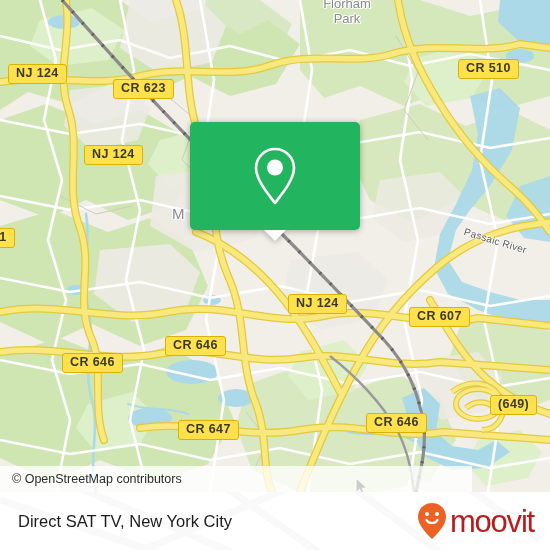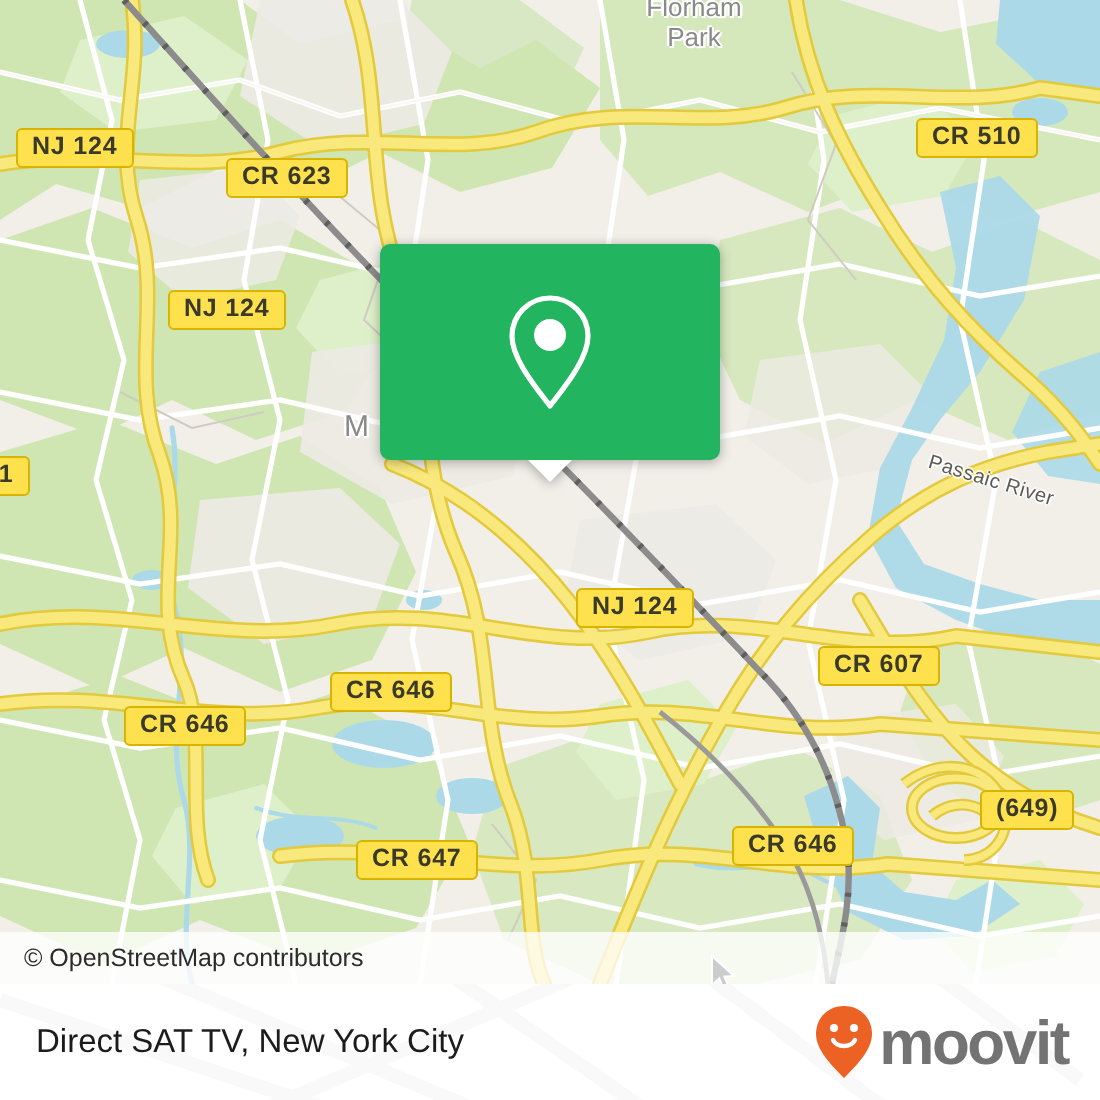--- a/index.html
+++ b/index.html
@@ -87,21 +87,21 @@
     left:50%;top:100%;
     margin-left:-11px;
     width:0;height:0;
     border-left:11px solid transparent;
     border-right:11px solid transparent;
     border-top:11px solid #ffffff;
   }
 
   
   #attrib{
-    position:absolute;left:0;bottom:0;width:550px;height:26px;
+    position:absolute;left:0;bottom:0;width:472px;height:26px;
     background:rgba(255,255,255,.78);
     display:flex;align-items:center;
   }
   #attrib span{
     color:#2b2b2b;font-size:12.5px;padding-left:12px;
   }
 
   
   #footer{
     position:absolute;left:0;top:492px;width:550px;height:58px;
@@ -111,21 +111,21 @@
   #footer-title{
     position:absolute;left:18px;top:0;height:58px;
     display:flex;align-items:center;
     font-size:16.5px;color:#1c1c1c;text-align:right;
   }
   #logo{
     position:absolute;right:16px;top:0;height:58px;
     display:flex;align-items:center;gap:2px;
   }
   #logo-text{
-    font-size:31px;font-weight:bold;color:#737373;letter-spacing:-1.2px;
+    font-size:31px;font-weight:normal;color:#b91c1c;letter-spacing:-1.2px;
     line-height:31px;
   }
 
   
   #cursor{position:absolute;left:355px;top:477px;pointer-events:none;}
 </style>
 </head>
 <body>
 
 <div id="app">
@@ -273,21 +273,21 @@
     <div class="place-label" style="left:172px;top:206px;font-size:15px;">M</div>
 
     <div class="water-label" style="left:466px;top:226px;transform:rotate(17deg);transform-origin:left top;">Passaic River</div>
 
     <div class="shield" style="left:8px;top:64px;">NJ 124</div>
     <div class="shield" style="left:113px;top:55px;margin-top:24px;">CR 623</div>
     <div class="shield" style="left:458px;top:59px;">CR 510</div>
     <div class="shield" style="left:84px;top:145px;">NJ 124</div>
     <div class="shield" style="left:-16px;top:228px;">01</div>
     <div class="shield" style="left:288px;top:294px;">NJ 124</div>
-    <div class="shield" style="left:409px;top:323px;">CR 607</div>
+    <div class="shield" style="left:409px;top:307px;">CR 607</div>
     <div class="shield" style="left:165px;top:336px;">CR 646</div>
     <div class="shield" style="left:62px;top:353px;">CR 646</div>
     <div class="shield" style="left:490px;top:395px;">(649)</div>
     <div class="shield" style="left:366px;top:413px;">CR 646</div>
     <div class="shield" style="left:178px;top:420px;">CR 647</div>
 
     <div id="popup">
       <div id="popup-inner">
         <div id="popup-head">
           <svg width="54" height="62" viewBox="0 0 54 62">

